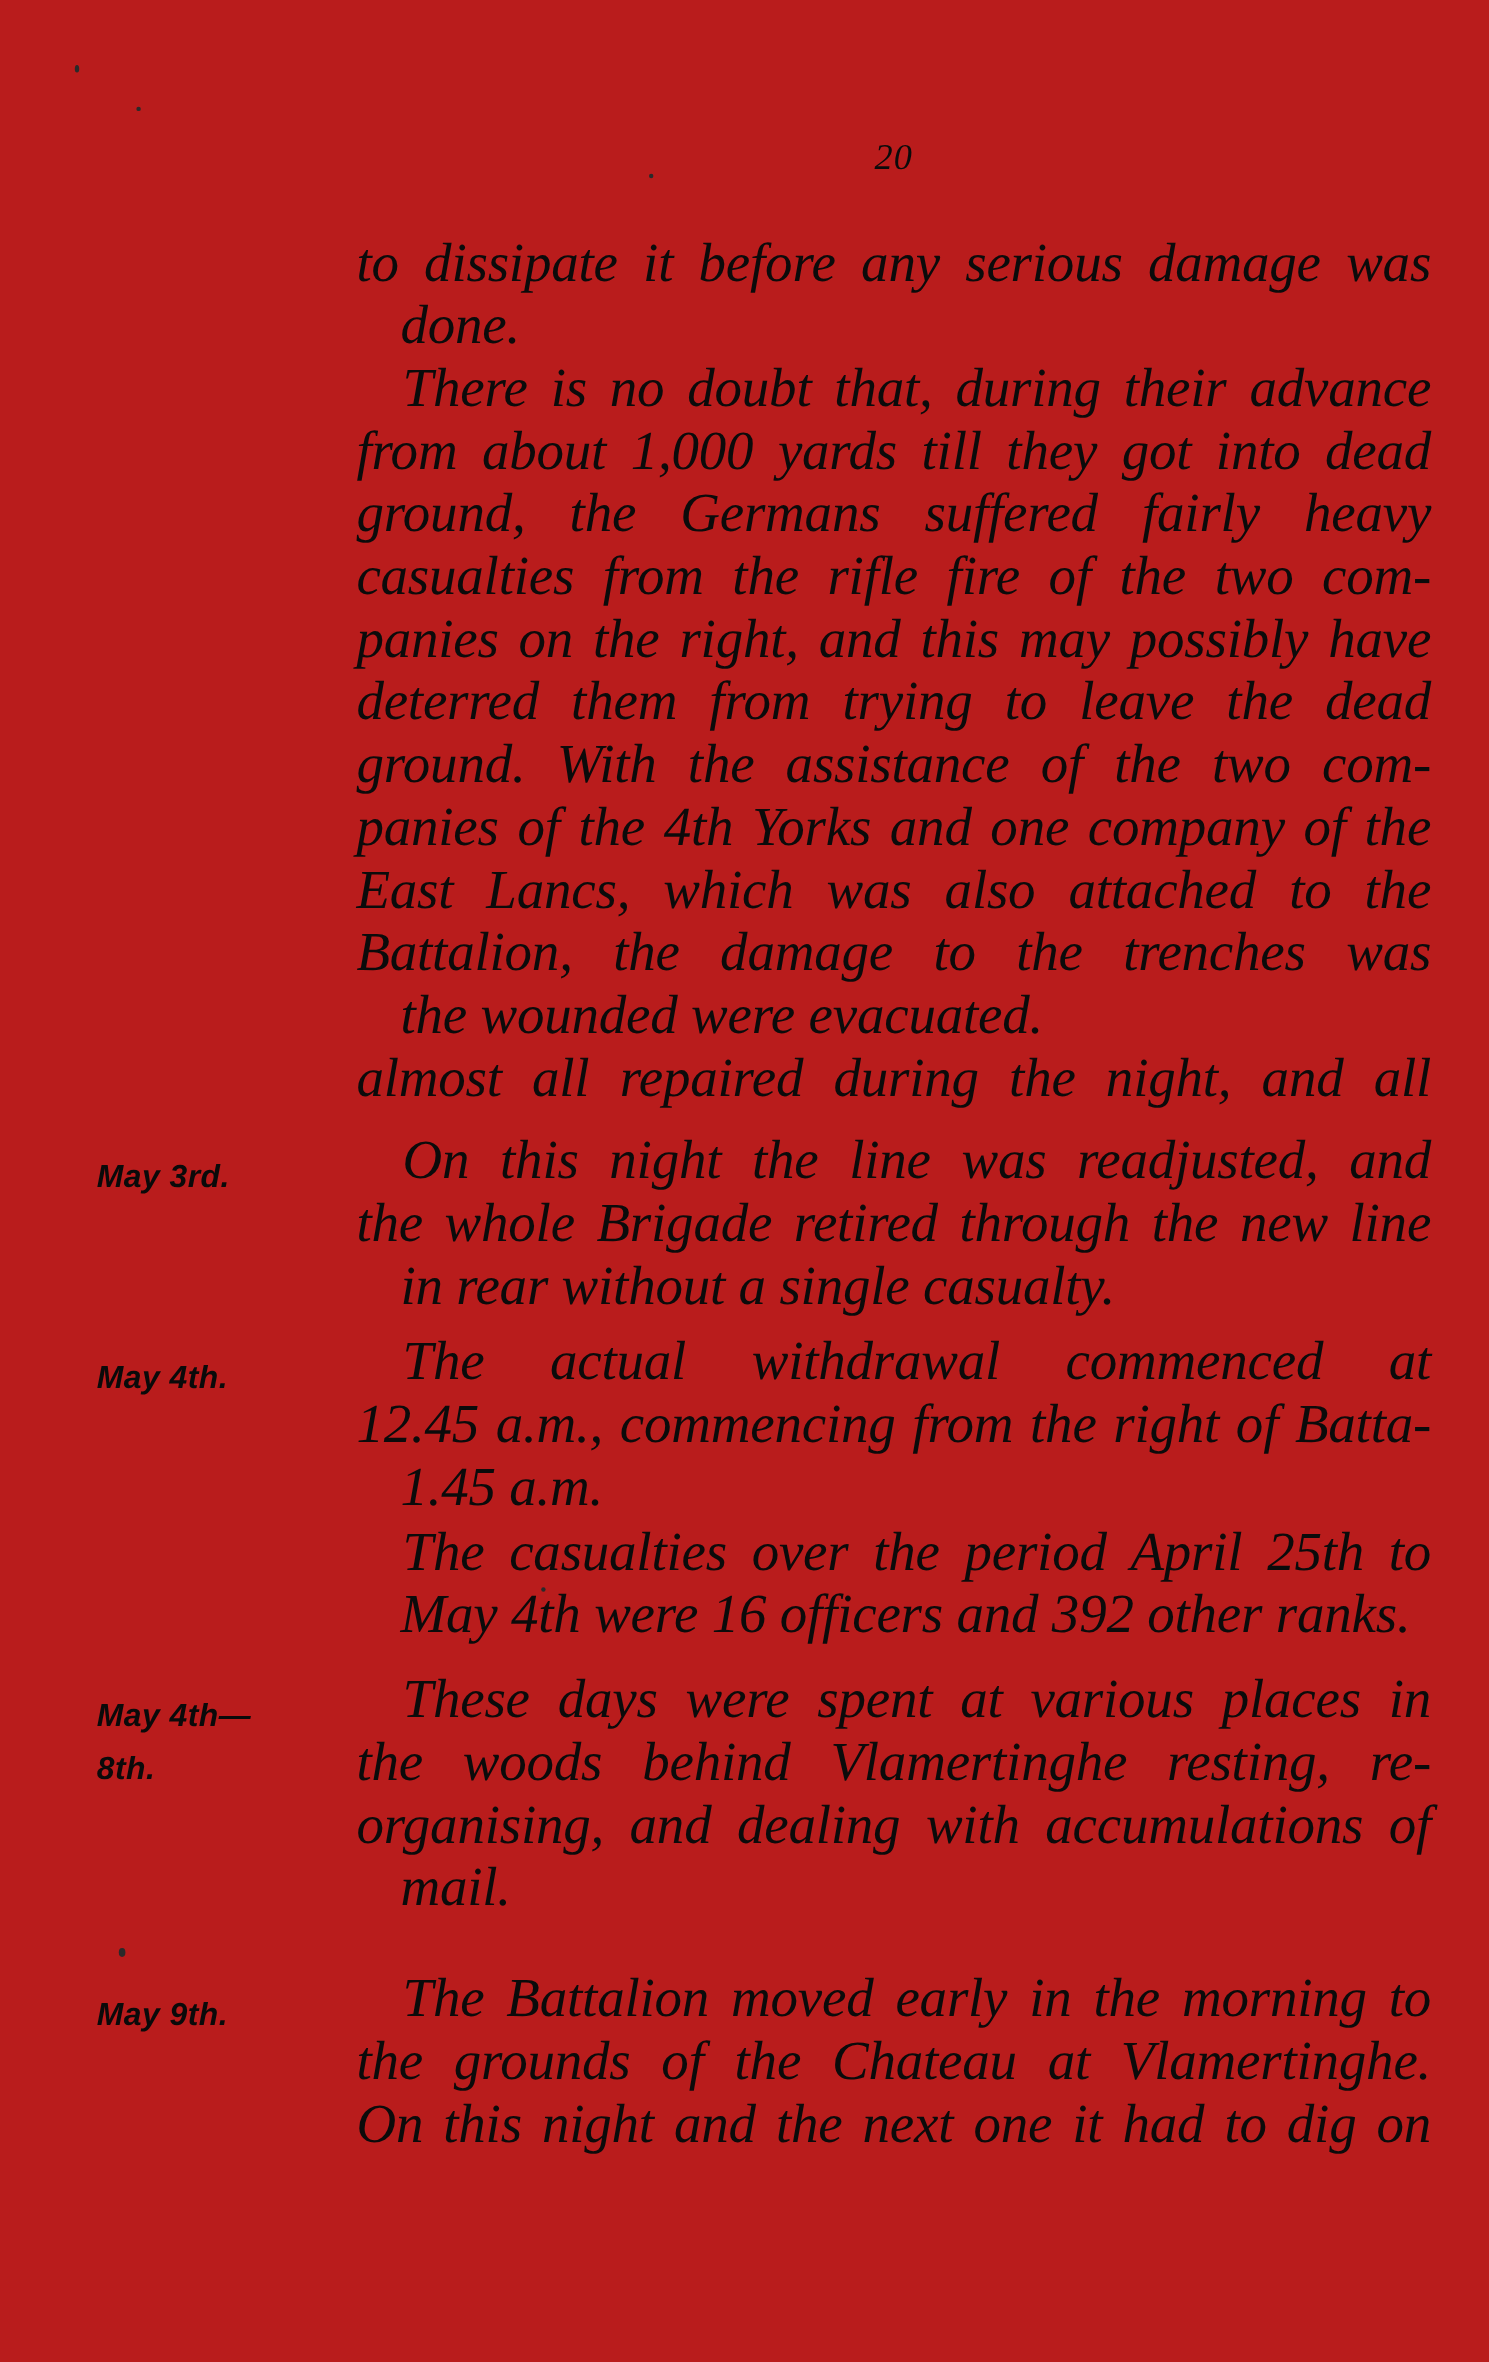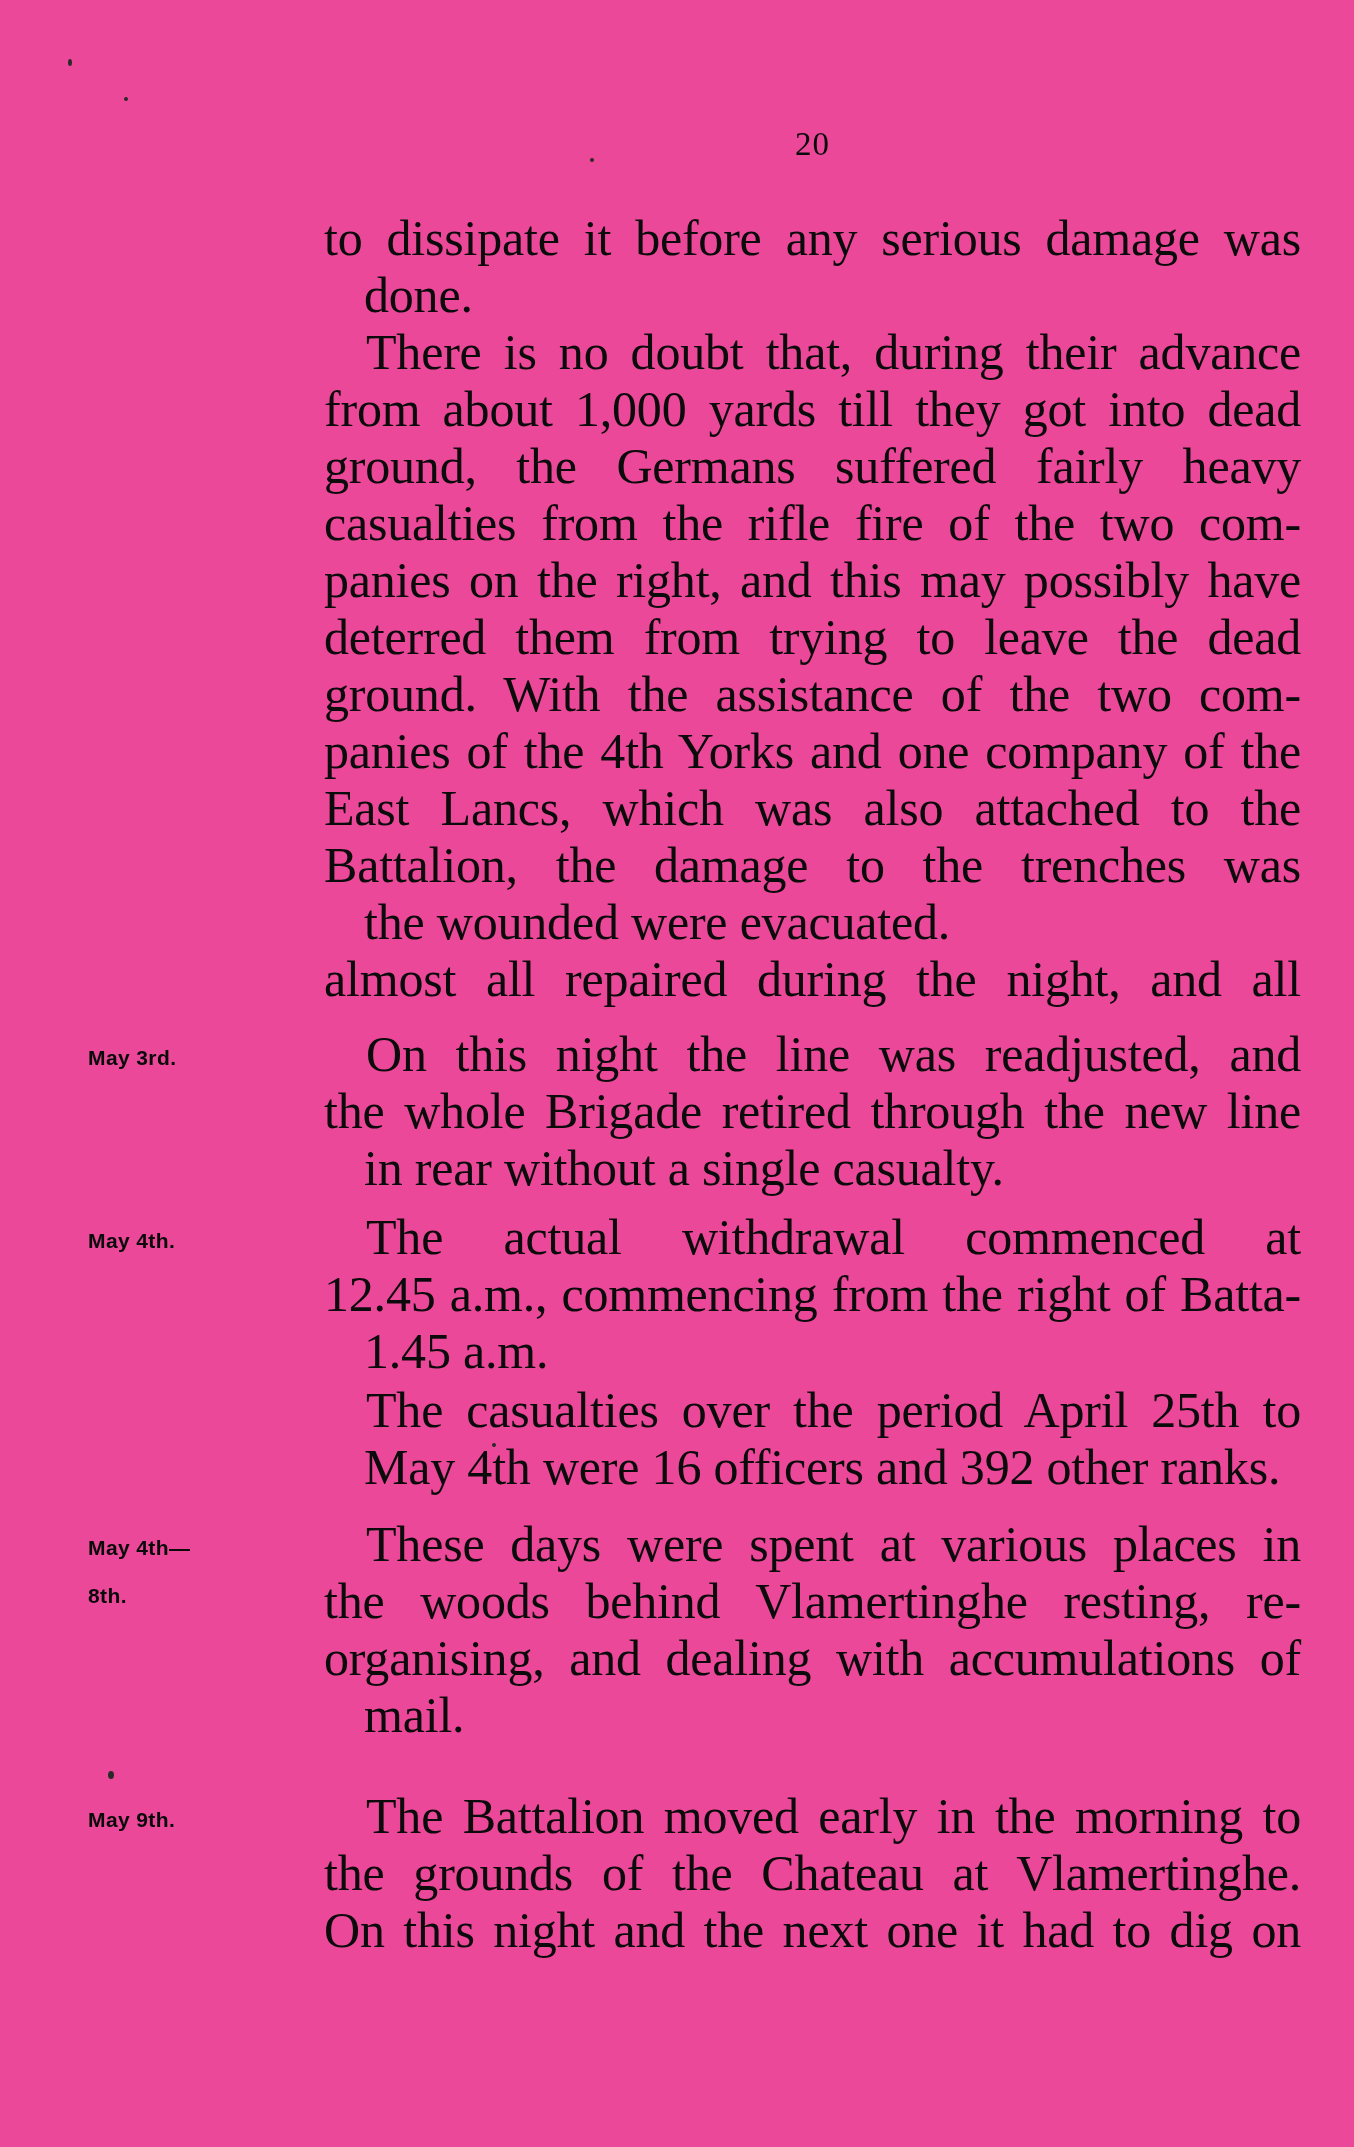--- a/index.html
+++ b/index.html
@@ -1,48 +1,49 @@
 <!DOCTYPE html>
 <html><head>
 <meta charset="utf-8">
 <style>
   html, body { margin: 0; padding: 0; background: #ffffff; }
   .page {
     position: relative;
     width: 1354px;
     height: 2147px;
-    background: #ec4899;
+    background: #b91c1c;
     color: #0b0b0b;
     font-family: "Liberation Serif", "DejaVu Serif", serif;
     overflow: hidden;
+    font-style: italic;
   }
   .page-number {
     position: absolute;
     top: 126px;
     left: 324px;
     width: 977px;
     text-align: center;
     font-size: 33px;
     letter-spacing: 1px;
   }
   .content {
     position: absolute;
     top: 210px;
     left: 0;
     width: 1354px;
   }
   .block { position: relative; }
   .margin-note {
     position: absolute;
     left: 88px;
-    top: 8px;
+    top: 20px;
     width: 210px;
     font-family: "Liberation Sans", "DejaVu Sans", sans-serif;
     font-weight: 700;
-    font-size: 21px;
+    font-size: 29px;
     line-height: 48px;
     letter-spacing: 0.4px;
     color: #0a0a0a;
   }
   .body-col {
     margin-left: 324px;
     width: 977px;
     font-size: 50px;
     line-height: 57px;
     letter-spacing: -0.2px;

